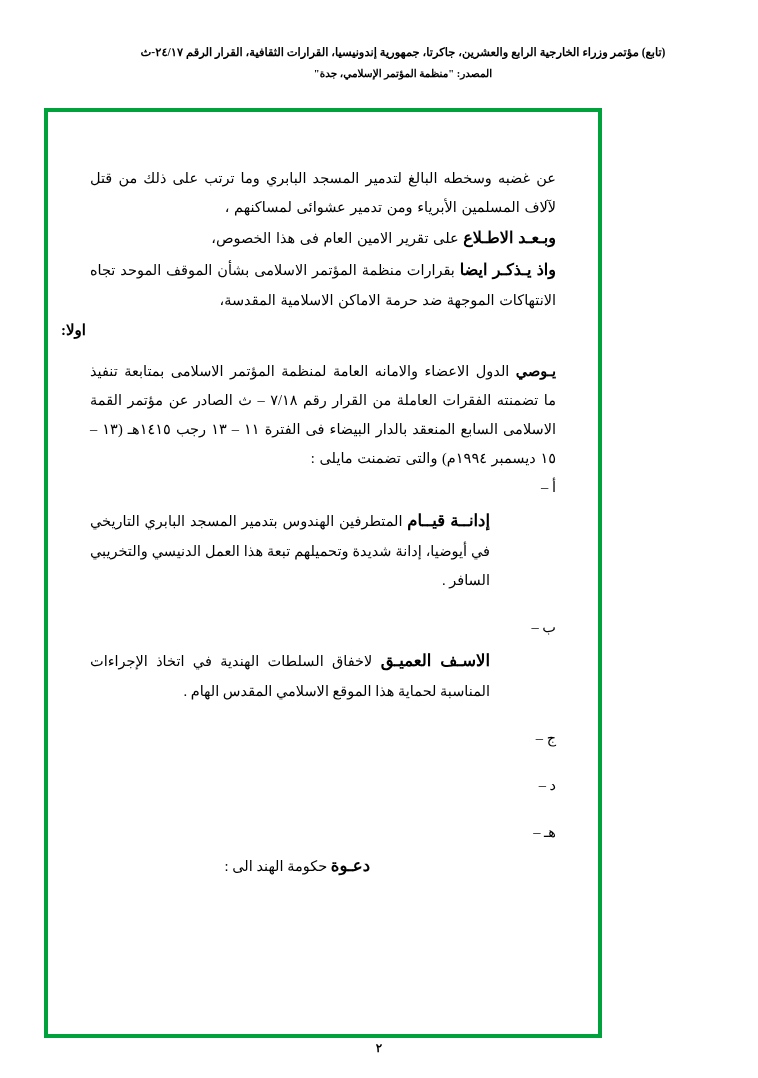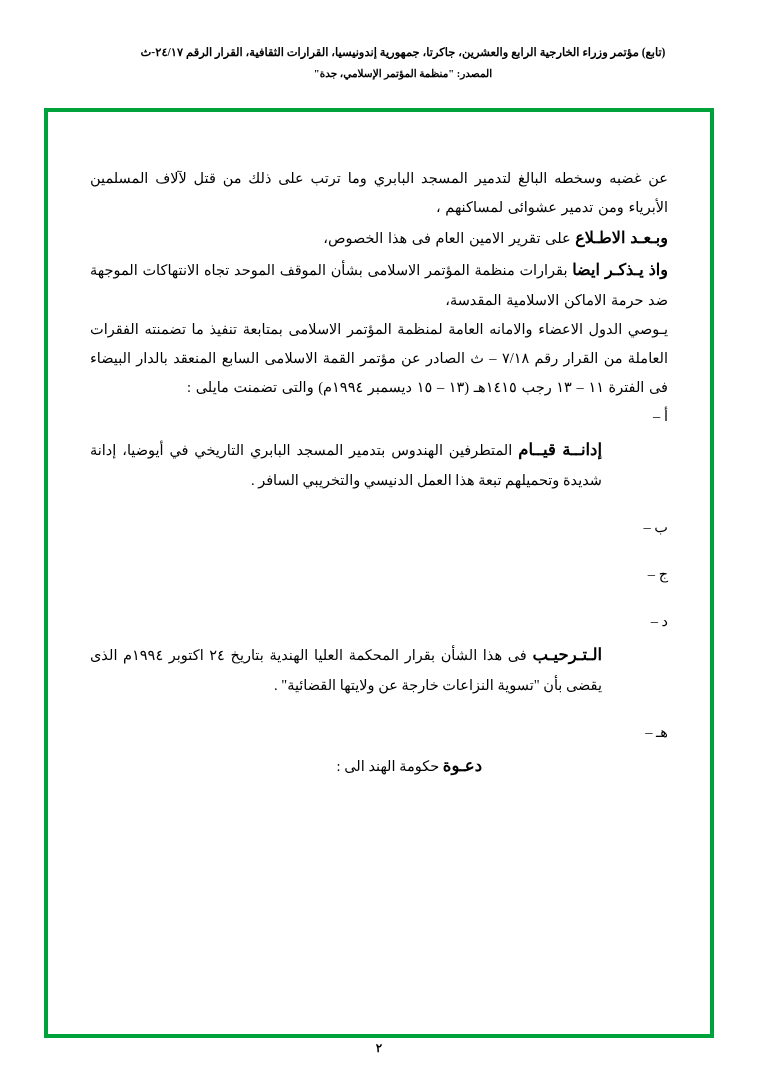--- a/index.html
+++ b/index.html
@@ -43,21 +43,21 @@
     font-weight: bold;
     margin-top: 6px;
     white-space: nowrap;
   }
 
   
   .frame {
     position: absolute;
     top: 108px;
     left: 44px;
-    width: 670px;
+    width: 558px;
     height: 930px;
     border: 4px solid #00a23b;
     box-sizing: border-box;
     background: #ffffff;
   }
   .frame-inner {
     position: absolute;
     inset: 0;
     padding: 52px 42px 20px 42px;
     box-sizing: border-box;
@@ -69,21 +69,21 @@
     margin: 0 0 0 0;
     font-size: 14.5px;
     line-height: 2.0;
     text-align: justify;
     text-align-last: right;
     word-spacing: 1px;
   }
   .blk { margin-bottom: 20px; }
 
   .lead {
-    font-weight: normal;
+    font-weight: bold;
     letter-spacing: 1.5px;
   }
   .lead-lg {
     font-weight: bold;
     font-size: 16px;
     letter-spacing: 1.5px;
   }
 
   
   .awalan {
@@ -147,39 +147,40 @@
 
   <div class="frame">
     <div class="frame-inner">
 
       <p class="para blk">عن غضبه وسخطه البالغ لتدمير المسجد البابري وما ترتب على ذلك من قتل لآلاف المسلمين الأبرياء ومن تدمير عشوائى لمساكنهم ،</p>
 
       <p class="para blk"><span class="lead-lg">وبـعـد الاطـلاع</span><span> على تقرير الامين العام فى هذا الخصوص،</span></p>
 
       <p class="para blk"><span class="lead-lg">واذ يـذكـر ايضا</span><span> بقرارات منظمة المؤتمر الاسلامى بشأن الموقف الموحد تجاه الانتهاكات الموجهة ضد حرمة الاماكن الاسلامية المقدسة،</span></p>
 
+      <div class="awalan">اولا:</div>
 
       <p class="para blk"><span class="lead">يـوصي</span><span> الدول الاعضاء والامانه العامة لمنظمة المؤتمر الاسلامى بمتابعة تنفيذ ما تضمنته الفقرات العاملة من القرار رقم ٧/١٨ – ث الصادر عن مؤتمر القمة الاسلامى السابع المنعقد بالدار البيضاء فى الفترة ١١ – ١٣ رجب ١٤١٥هـ (١٣ – ١٥ ديسمبر ١٩٩٤م) والتى تضمنت مايلى :</span></p>
 
       <div class="item">
         <div class="item-marker">أ –</div>
         <div class="item-body"><span class="lead-lg">إدانــة قيــام</span><span> المتطرفين الهندوس بتدمير المسجد البابري التاريخي في أيوضيا، إدانة شديدة وتحميلهم تبعة هذا العمل الدنيسي والتخريبي السافر .</span></div>
       </div>
 
       <div class="item">
         <div class="item-marker">ب –</div>
+        <div class="item-body"><span class="lead-lg">الاسـف العميـق</span><span> لاخفاق السلطات الهندية في اتخاذ الإجراءات المناسبة لحماية هذا الموقع الاسلامي المقدس الهام .</span></div>
       </div>
 
       <div class="item">
         <div class="item-marker">ج –</div>
       </div>
 
       <div class="item">
         <div class="item-marker">د –</div>
-        <div class="item-body"><span class="lead-lg">الـتـرحيـب</span><span> فى هذا الشأن بقرار المحكمة العليا الهندية بتاريخ ٢٤ اكتوبر ١٩٩٤م الذى يقضى بأن "تسوية النزاعات خارجة عن ولايتها القضائية" .</span></div>
       </div>
 
       <div class="item last-item">
         <div class="item-marker">هـ –</div>
         <div class="item-body"><span class="lead-lg">دعـوة</span><span> حكومة الهند الى :</span></div>
       </div>
 
     </div>
   </div>
 

